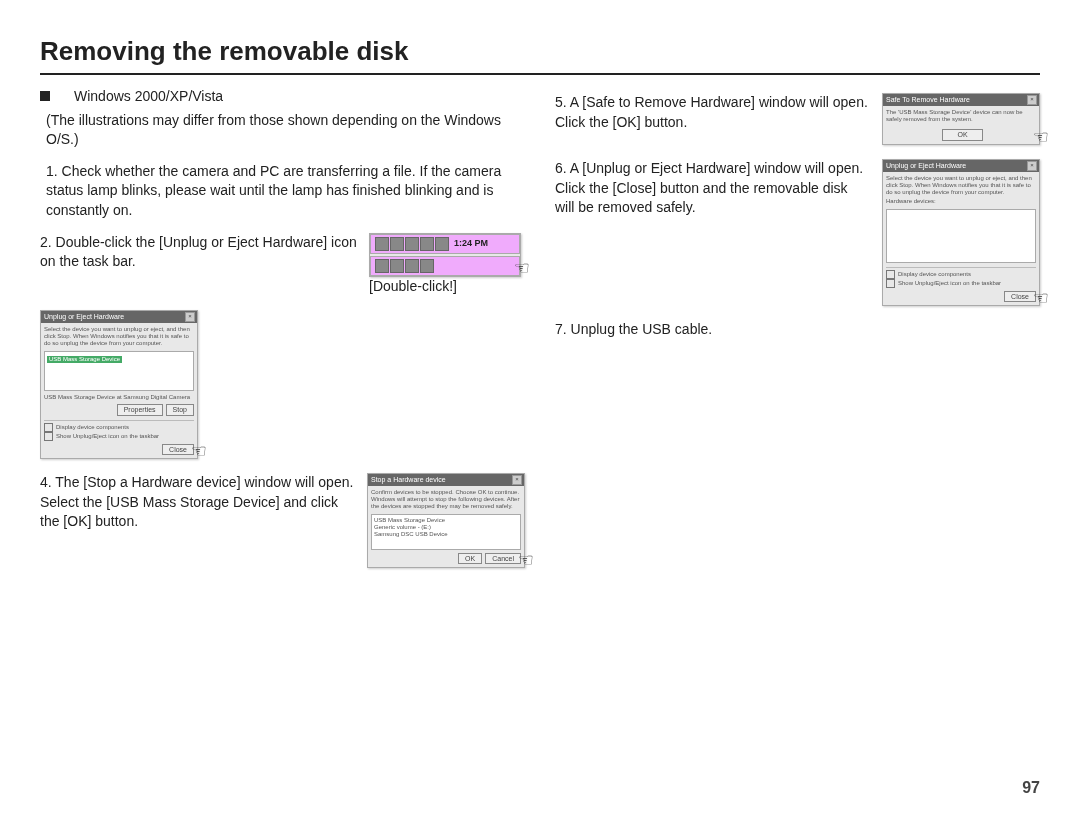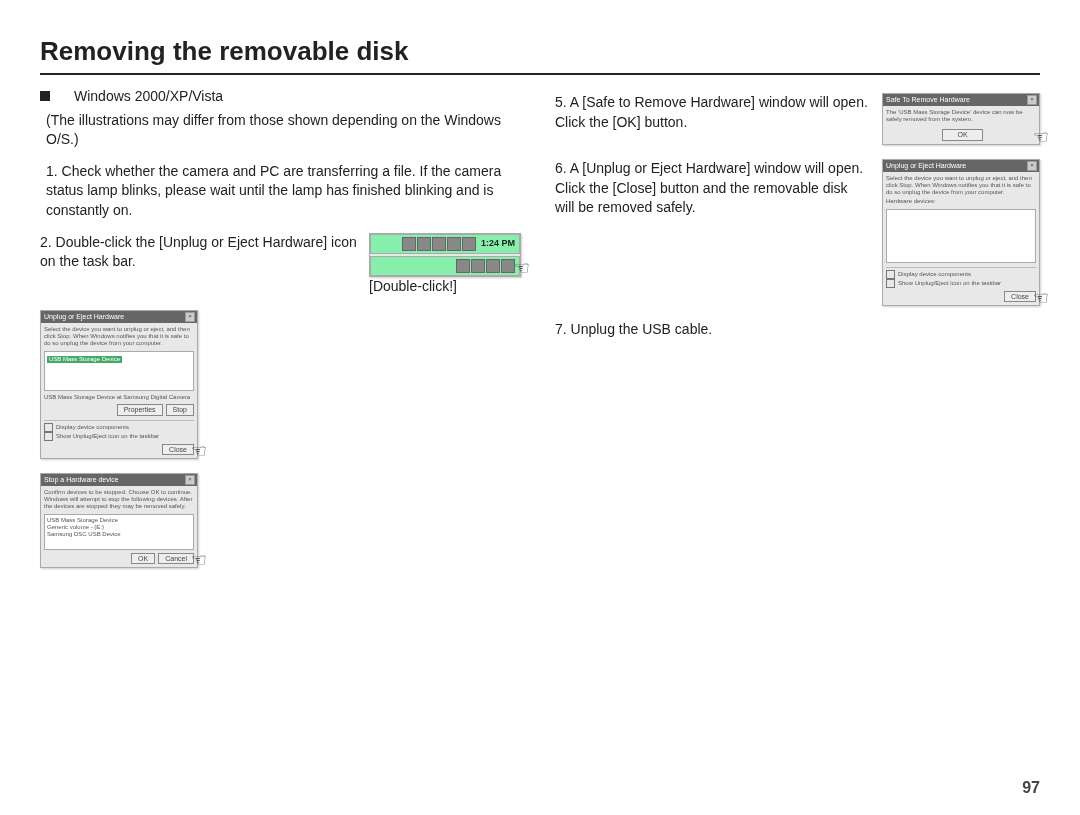--- a/index.html
+++ b/index.html
@@ -18,21 +18,21 @@
   .mini{border:1px solid #aaa;background:#e8e8e8;box-shadow:1px 1px 2px rgba(0,0,0,.2);font-size:7px;color:#444;position:relative;}
   .mini .titlebar{background:#666;color:#fff;padding:1px 3px;font-size:7px;white-space:nowrap;overflow:hidden;}
   .mini .body{padding:3px;}
   .mini .whitebox{background:#fff;border:1px solid #aaa;height:48px;margin:3px 0;}
   .mini .btn{display:inline-block;border:1px solid #888;background:#eee;padding:0 6px;font-size:7px;margin-left:3px;}
   .mini .row{display:flex;justify-content:flex-end;margin-top:3px;}
   .mini .tiny{font-size:6px;line-height:1.2;color:#555;}
   .hand{position:absolute;right:-10px;bottom:-6px;font-size:18px;color:#333;pointer-events:none;}
 
   .taskbar{width:150px;}
-  .taskbar .tray{display:flex;align-items:center;justify-content:flex-end;gap:1px;padding:2px 4px;background:#86efac;border:1px solid #aaa;}
+  .taskbar .tray{display:flex;align-items:center;gap:1px;padding:2px 4px;background:#f0abfc;border:1px solid #aaa;}
   .taskbar .icon{width:12px;height:12px;background:#888;border:1px solid #666;}
   .taskbar .clock{font-size:9px;font-weight:bold;margin-left:4px;color:#222;}
 
   .closebox{position:absolute;right:2px;top:1px;width:8px;height:8px;border:1px solid #999;background:#ccc;font-size:6px;line-height:6px;text-align:center;}
   .checkbox{display:inline-block;width:7px;height:7px;border:1px solid #777;margin-right:3px;vertical-align:middle;}
 </style>
 </head>
 <body>
 
 <div class="page">
@@ -92,20 +92,21 @@
             <div class="tiny"><span class="checkbox"></span><span>Show Unplug/Eject icon on the taskbar</span></div>
             <div class="row">
                 <span class="btn">Close</span>
               </div>
           </div>
           <span class="hand">☜</span>
         </div>
       </div>
 
       <div class="step">
+        <div class="txt">4. The [Stop a Hardware device] window will open. Select the [USB Mass Storage Device] and click the [OK] button.</div>
         <div class="mini" style="width:156px;">
           <div class="titlebar">Stop a Hardware device</div>
           <span class="closebox">×</span>
           <div class="body">
             <div class="tiny">Confirm devices to be stopped. Choose OK to continue. Windows will attempt to stop the following devices. After the devices are stopped they may be removed safely.</div>
             <div class="whitebox" style="height:30px;padding:2px;">
               <div class="tiny">USB Mass Storage Device</div>
               <div class="tiny">Generic volume - (E:)</div>
               <div class="tiny">Samsung DSC USB Device</div>
             </div>

